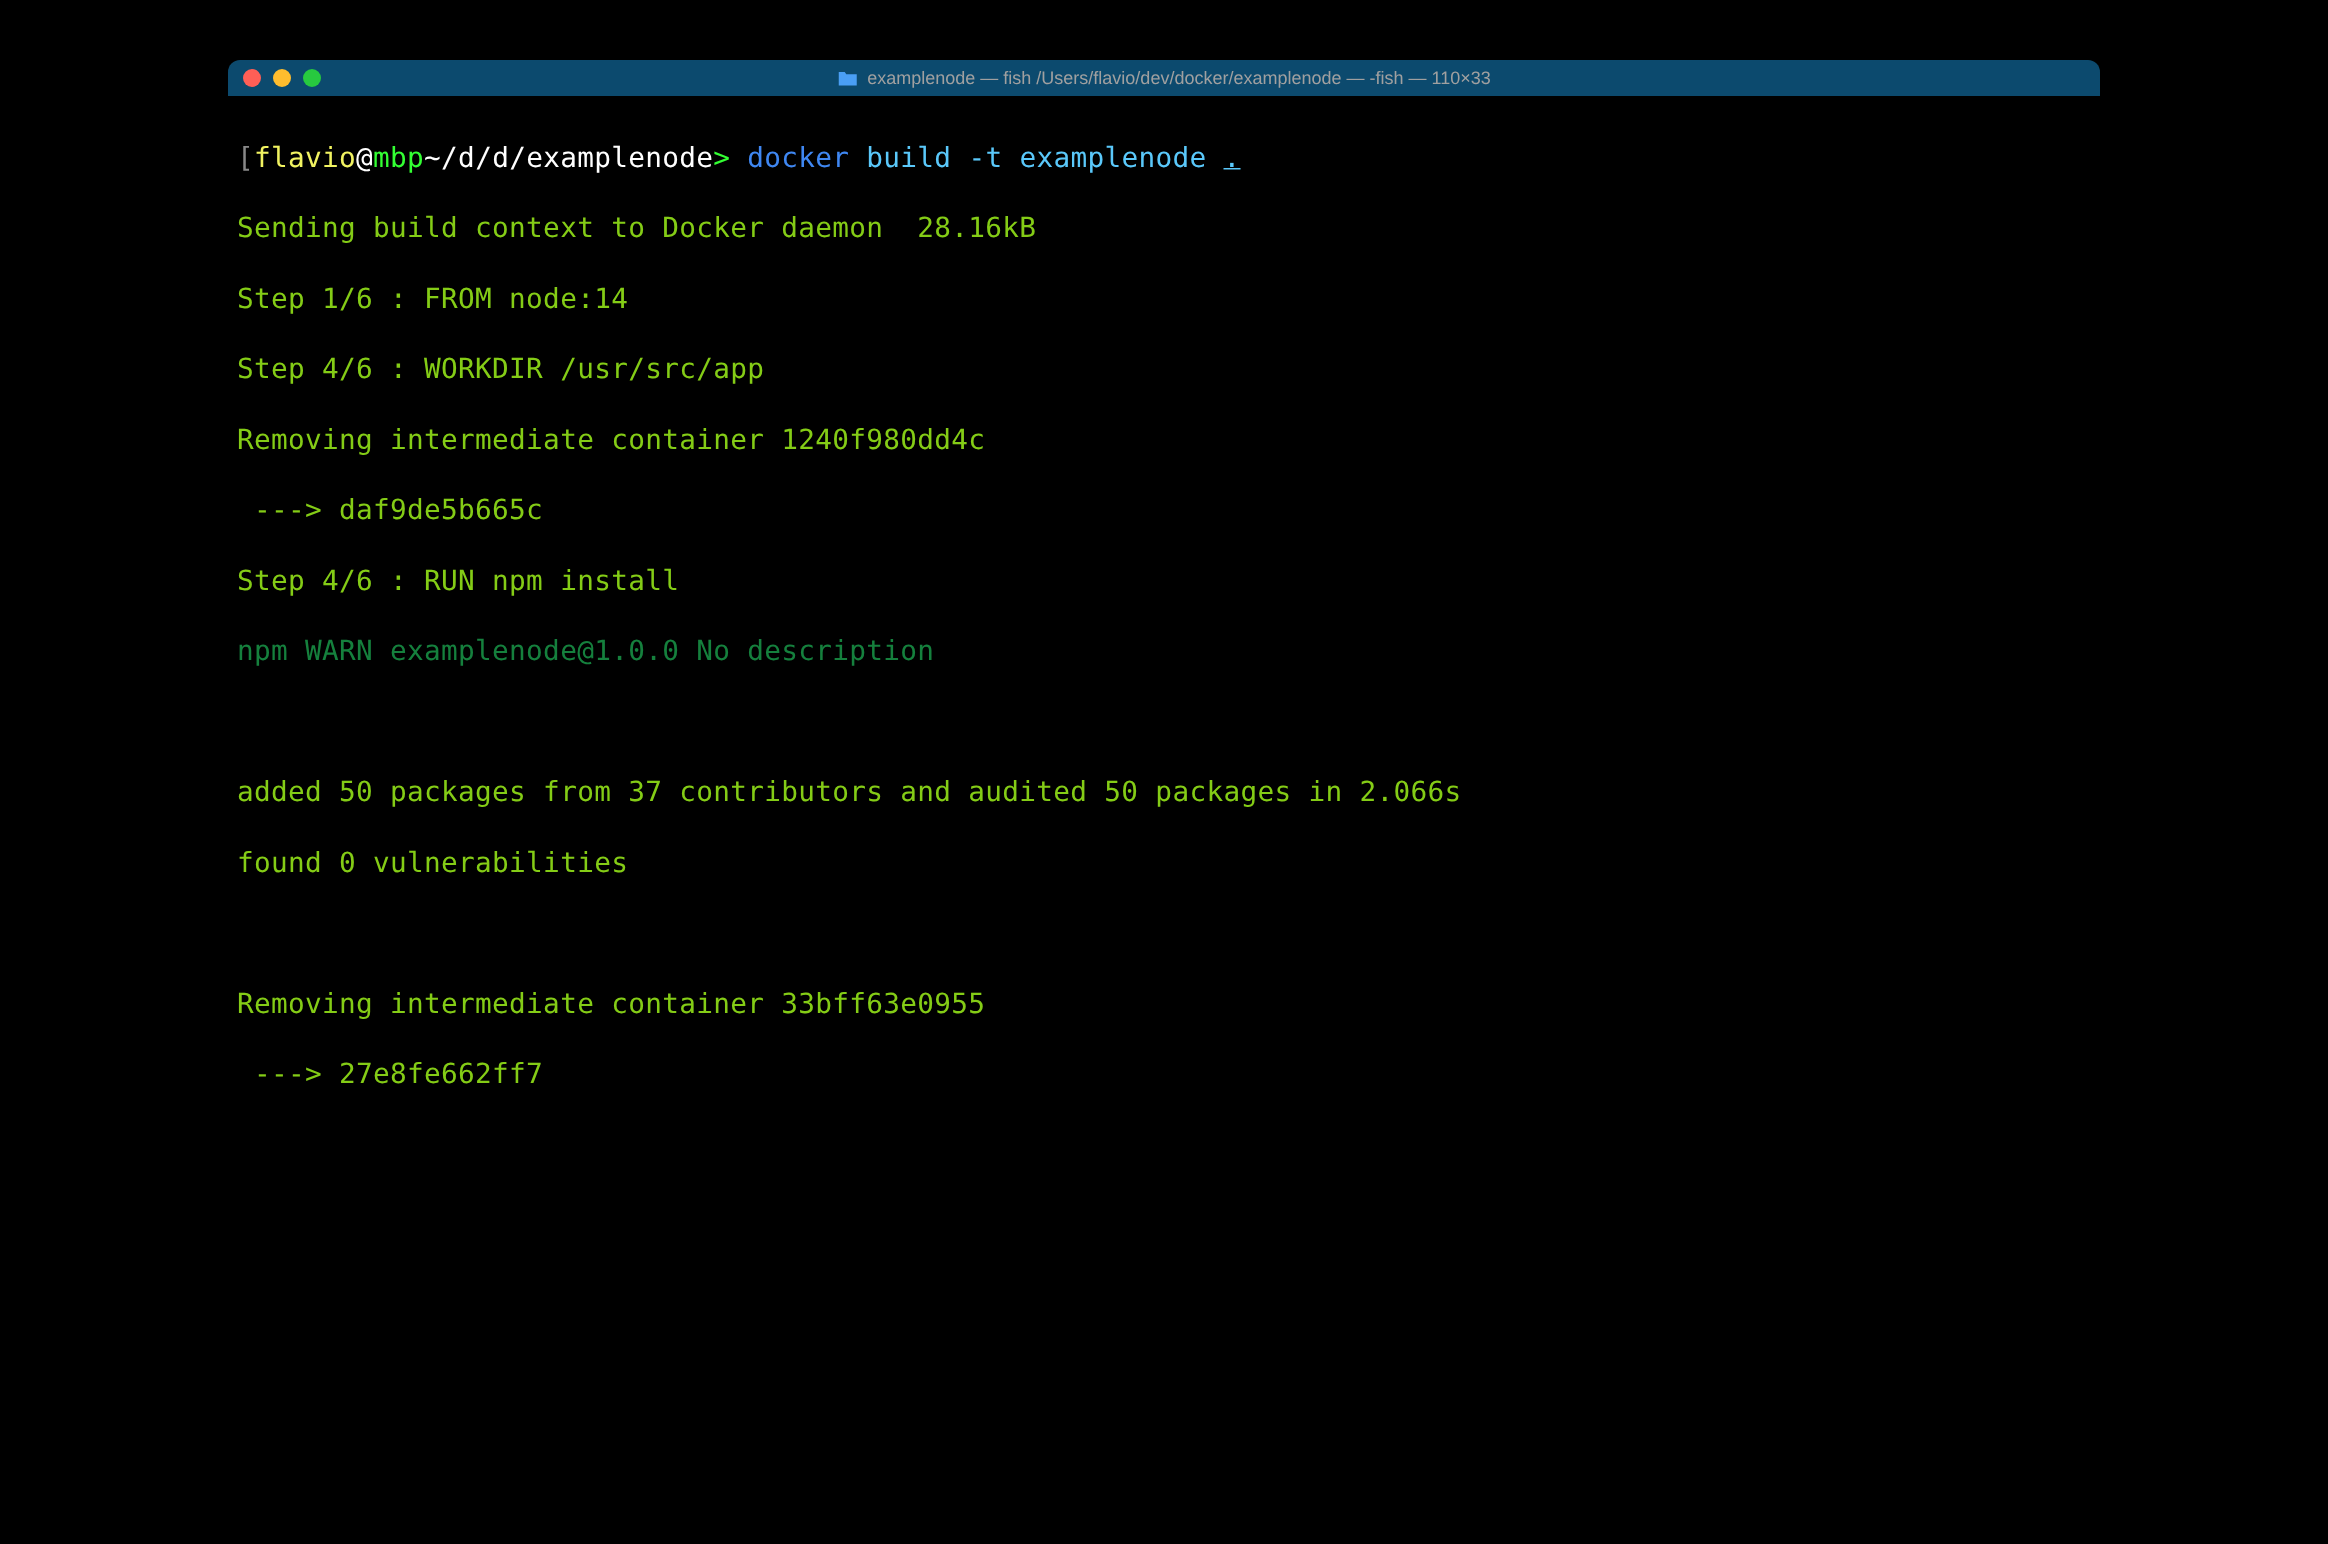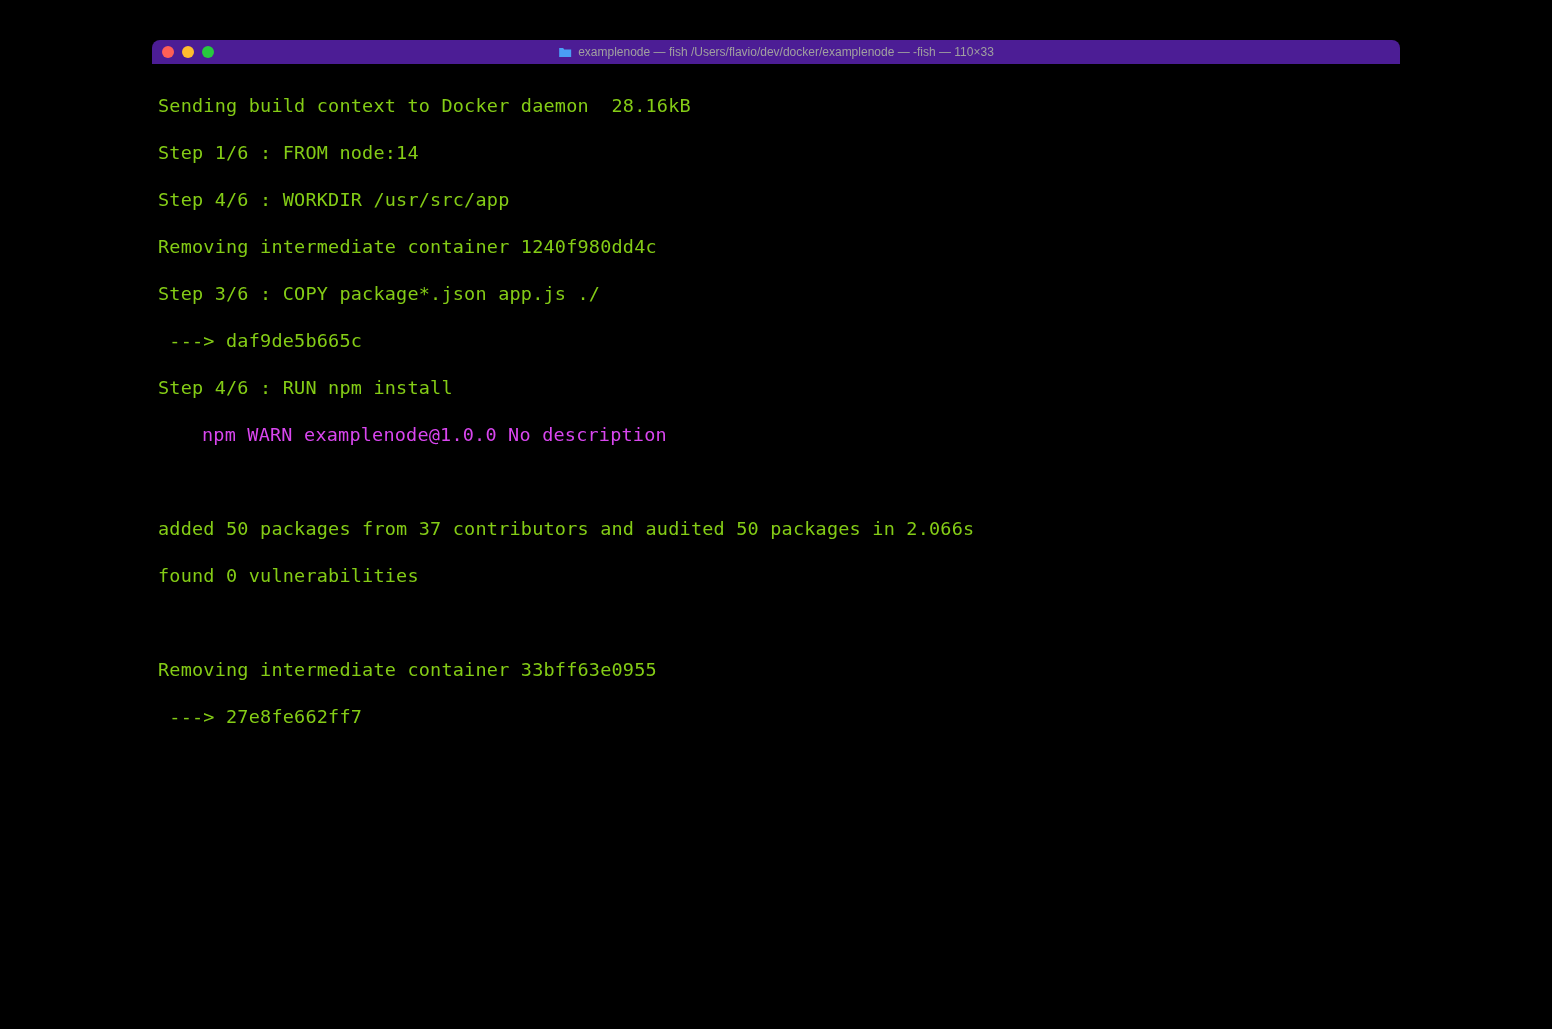--- a/index.html
+++ b/index.html
@@ -19,21 +19,21 @@
     }
     .terminal-window {
       width: 1248px;
       background: #000000;
       border-radius: 8px;
       overflow: hidden;
       box-shadow: 0 10px 40px rgba(0,0,0,0.5);
     }
     .title-bar {
       height: 24px;
-      background: #4c1d95;
+      background: #0c4a6e;
       display: flex;
       align-items: center;
       padding: 0 10px;
       position: relative;
     }
     .traffic-lights {
       display: flex;
       gap: 8px;
       align-items: center;
     }
@@ -75,21 +75,21 @@
     }
     .user { color: #f1f361; }
     .at { color: #ffffff; }
     .host { color: #33ff33; }
     .path { color: #ffffff; }
     .prompt-arrow { color: #33ff33; }
     .cmd-name { color: #3f87f2; }
     .cmd-args { color: #5ac8fa; }
     .cmd-dot { color: #5ac8fa; text-decoration: underline; }
     .green { color: #84cc16; }
-    .orange { color: #d946ef; margin-left: 44px; }
+    .orange { color: #15803d; }
     .bracket { color: #888888; }
   </style>
 </head>
 <body>
 
 <div class="terminal-window">
   <div class="title-bar">
     <div class="traffic-lights">
       <div class="traffic-light tl-close"></div>
       <div class="traffic-light tl-min"></div>
@@ -98,25 +98,25 @@
     <div class="title-content">
       <span class="folder-icon">
         <svg width="14" height="11" viewBox="0 0 14 11">
           <path d="M1 1 L5 1 L6 2.5 L13 2.5 L13 10 L1 10 Z" fill="#4a9ff5"></path>
         </svg>
       </span>
       <span>examplenode — fish /Users/flavio/dev/docker/examplenode — -fish — 110×33</span>
     </div>
   </div>
   <div class="terminal-body">
+<span class="line"><span class="bracket">[</span><span class="user">flavio</span><span class="at">@</span><span class="host">mbp</span><span class="path">~</span><span class="path">/d/d/examplenode</span><span class="prompt-arrow">&gt;</span> <span class="cmd-name">docker</span> <span class="cmd-args">build -t examplenode </span><span class="cmd-dot">.</span></span>
 <span class="line green">Sending build context to Docker daemon  28.16kB</span>
 <span class="line green">Step 1/6 : FROM node:14</span>
 <span class="line green">Step 4/6 : WORKDIR /usr/src/app</span>
 <span class="line green">Removing intermediate container 1240f980dd4c</span>
-<span class="line green">Step 3/6 : COPY package*.json app.js ./</span>
 <span class="line green"> ---&gt; daf9de5b665c</span>
 <span class="line green">Step 4/6 : RUN npm install</span>
 <span class="line orange">npm WARN examplenode@1.0.0 No description</span>
 <span class="line green"> </span>
 <span class="line green">added 50 packages from 37 contributors and audited 50 packages in 2.066s</span>
 <span class="line green">found 0 vulnerabilities</span>
 <span class="line green"> </span>
 <span class="line green">Removing intermediate container 33bff63e0955</span>
 <span class="line green"> ---&gt; 27e8fe662ff7</span>
 

